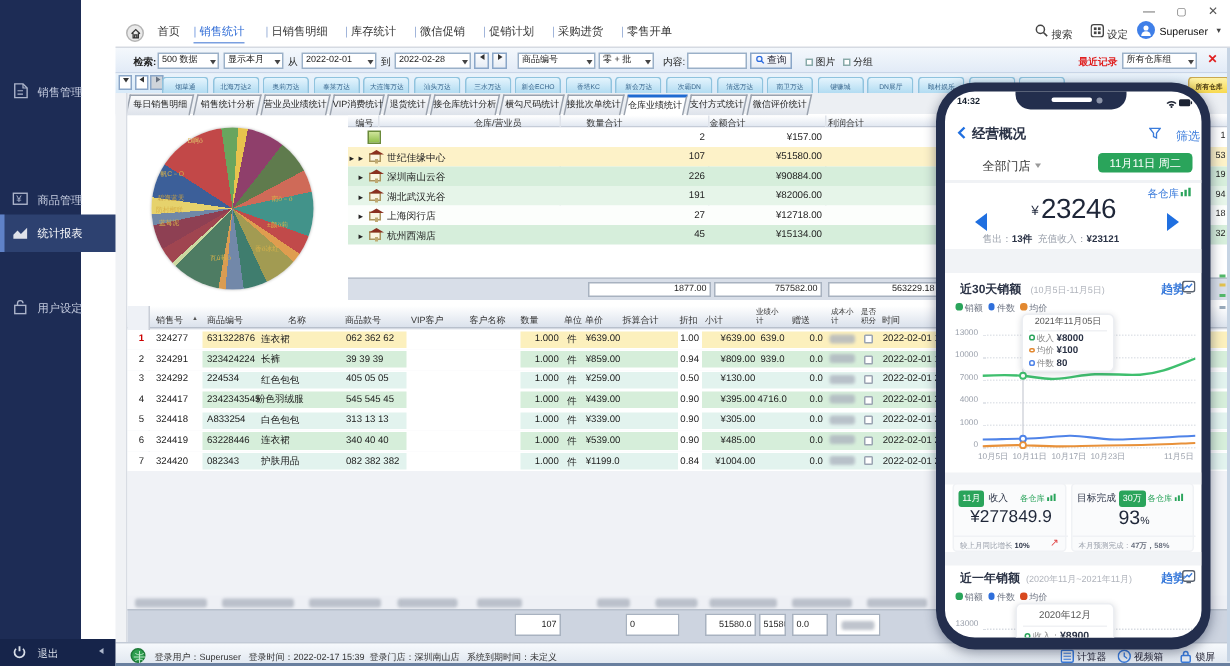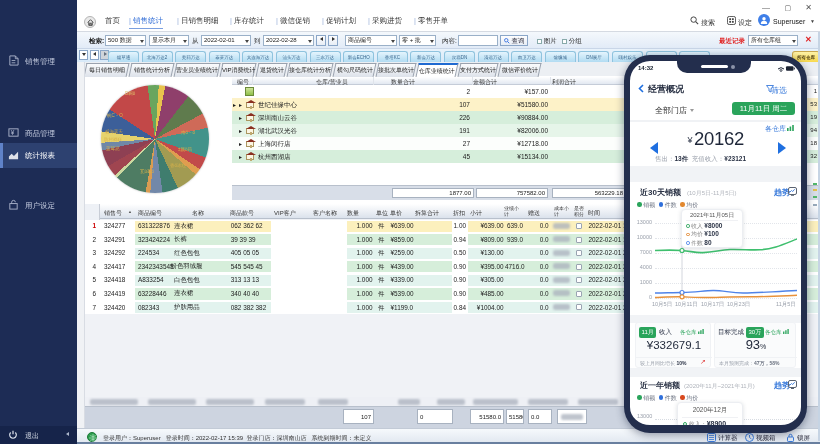--- a/index.html
+++ b/index.html
@@ -1,19 +1,19 @@
 <!DOCTYPE html>
 <html><head><meta charset="utf-8">
 <style>
 *{margin:0;padding:0;box-sizing:border-box;font-family:"Liberation Sans",sans-serif;}
 html,body{width:820px;height:444px;overflow:hidden;background:#fff;}
 #app{position:absolute;top:0;left:0;width:820px;height:444px;overflow:hidden;}
 .abs{position:absolute;}
 
-#sidebar{left:0;top:0;width:77px;height:444px;background:#1d2c55;}
+#sidebar{left:0;top:0;width:54px;height:444px;background:#1d2c55;}
 #logo{left:0;top:0;width:77px;height:30px;background:#152349;}
 .mitem{left:0;width:77px;height:25px;color:#c6cde0;font-size:7.5px;line-height:25px;}
 .mitem .mi{position:absolute;left:8px;top:6.5px;width:11px;height:11px;opacity:.85;}
 .mitem .mt{position:absolute;left:25px;top:0;}
 .msel{background:#2d4170;color:#fff;}
 .msel:before{content:"";position:absolute;left:0;top:0;width:2.5px;height:100%;background:#5f82c8;}
 
 #topbar{left:77px;top:0;width:743px;height:32px;background:#fff;border-bottom:1px solid #d5dae2;}
 .wbtn{top:3px;color:#555;font-size:8px;}
 .mnav{top:16px;font-size:7.5px;color:#333;white-space:nowrap;}
@@ -518,33 +518,33 @@
   <rect x="9" y="1.2" width="7.5" height="4.6" rx="1" fill="#1c2333"></rect>
         <rect x="16.8" y="2.5" width="1" height="2" rx="0.5" fill="#1c2333"></rect>
  </svg>
  <svg class="abs" style="left:8px;top:22.5px;width:6px;height:9px" viewBox="0 0 6 9">
         <path d="M5 1 L1.5 4.5 L5 8" stroke="#1f6fe0" fill="none" stroke-width="1.6"></path>
       </svg>
  <span class="t" style="left:18px;top:21.5px;font-size:9px;font-weight:bold;color:#2b3346;">经营概况</span>
  <svg class="abs" style="left:136px;top:24px;width:8px;height:8px" viewBox="0 0 8 8">
         <path d="M0.5 0.5 h7 L5 3.8 V7 L3 6 V3.8 Z" stroke="#3a7bdb" fill="none" stroke-width="0.9"></path>
       </svg>
- <span class="t" style="left:141px;top:24px;font-size:8px;color:#3a7bdb;">筛选</span>
+ <span class="t" style="left:154px;top:24px;font-size:8px;color:#3a7bdb;">筛选</span>
  <span class="t" style="left:25px;top:44px;font-size:8px;color:#333;">全部门店</span>
  <span class="t tri td" style="left:60px;top:48px;border-top-color:#999;"></span>
  <div class="abs" style="left:102px;top:41px;width:63px;height:13px;background:#2aa45b;border-radius:3px;color:#fff;font-size:7.5px;text-align:center;line-height:13px;">11月11日 周二</div>
  <div class="abs" style="left:0px;top:59px;width:171px;height:2px;background:#f0f2f5;"></div>
  <span class="t" style="left:135px;top:63px;font-size:7px;color:#3a7bdb;">各仓库</span>
  <svg class="abs" style="left:157px;top:64px;width:7px;height:6px" viewBox="0 0 7 6">
         <rect x="0" y="3" width="1.6" height="3" fill="#2aa45b"></rect>
         <rect x="2.6" y="1.5" width="1.6" height="4.5" fill="#2aa45b"></rect>
         <rect x="5.2" y="0" width="1.6" height="6" fill="#2aa45b"></rect>
       </svg>
  <span class="t" style="left:57.5px;top:74px;font-size:9px;color:#2b3346;">¥</span>
- <span class="t" style="left:64px;top:66.5px;font-size:18.5px;color:#1e2638;letter-spacing:-0.3px;">20162</span>
+ <span class="t" style="left:64px;top:66.5px;font-size:18.5px;color:#1e2638;letter-spacing:-0.3px;">23246</span>
  <div class="abs" style="left:20px;top:81px;width:0;height:0;border-top:6px solid transparent;border-bottom:6px solid transparent;border-right:8px solid #1f6fe0;"></div>
  <div class="abs" style="left:148px;top:81px;width:0;height:0;border-top:6px solid transparent;border-bottom:6px solid transparent;border-left:8px solid #1f6fe0;"></div>
  <span class="t" style="left:25px;top:94px;font-size:6.5px;color:#9aa0ab;">售出：<b style="color:#2b3346;">13件</b>&nbsp;&nbsp;充值收入：<b style="color:#2b3346;">¥23121</b></span>
  <div class="abs" style="left:0;top:105px;width:171px;height:16px;background:#f1f3f6;"></div>
  <span class="t" style="left:10px;top:126px;font-size:8px;font-weight:bold;color:#2b3346;">近30天销额</span>
  <span class="t" style="left:57px;top:127.5px;font-size:6px;color:#b0b4bc;">(10月5日-11月5日)</span>
  <span class="t" style="left:144px;top:126px;font-size:8px;font-weight:bold;color:#3a7bdb;">趋势</span>
  <svg class="abs" style="left:158px;top:126px;width:9px;height:9px" viewBox="0 0 9 9">
         <rect x="0.5" y="0.5" width="8" height="7" rx="1.5" stroke="#5b6472" fill="none"></rect>
         <path d="M2 5 l1.5-1.5 1.2 1 2-2.3" stroke="#3a7bdb" fill="none" stroke-width="0.9"></path>
@@ -591,21 +591,21 @@
  <div class="abs" style="left:0;top:254px;width:171px;height:8px;background:#f1f3f6;"></div>
  <div class="abs" style="left:5px;top:261px;width:76px;height:46px;background:#fafbfc;border:1px solid #f0f2f5;border-radius:3px;">
   <span class="t" style="left:3px;top:4px;background:#2aa45b;color:#fff;font-size:6px;padding:1px 2.5px;border-radius:2px;">11月</span>
   <span class="t" style="left:23px;top:5px;font-size:6.5px;color:#2b3346;">收入</span>
   <span class="t" style="left:44px;top:5.5px;font-size:5.5px;color:#2aa45b;">各仓库</span>
   <svg class="abs" style="left:62px;top:6px;width:6px;height:5px" viewBox="0 0 7 6">
           <rect x="0" y="3" width="1.6" height="3" fill="#2aa45b"></rect>
           <rect x="2.6" y="1.5" width="1.6" height="4.5" fill="#2aa45b"></rect>
           <rect x="5.2" y="0" width="1.6" height="6" fill="#2aa45b"></rect>
         </svg>
-  <div style="position:absolute;left:0;top:16px;width:76px;text-align:center;font-size:11.5px;color:#1e2638;">¥332679.1</div>
+  <div style="position:absolute;left:0;top:16px;width:76px;text-align:center;font-size:11.5px;color:#1e2638;">¥277849.9</div>
   <div style="position:absolute;left:0;top:34px;width:76px;border-top:1px solid #f0f2f5;"></div>
   <span class="t" style="left:4px;top:37px;font-size:5px;color:#9aa0ab;">较上月同比增长 <b style="color:#2b3346;">10%</b></span>
   <span class="t" style="left:64px;top:35px;font-size:7px;color:#e04545;">↗</span>
  </div>
  <div class="abs" style="left:84px;top:261px;width:82px;height:46px;background:#fafbfc;border:1px solid #f0f2f5;border-radius:3px;">
   <span class="t" style="left:3px;top:5px;font-size:6.5px;color:#2b3346;">目标完成</span>
   <span class="t" style="left:31px;top:4px;background:#2aa45b;color:#fff;font-size:6px;padding:1px 2.5px;border-radius:2px;">30万</span>
   <span class="t" style="left:50px;top:5.5px;font-size:5.5px;color:#2aa45b;">各仓库</span>
   <svg class="abs" style="left:68px;top:6px;width:6px;height:5px" viewBox="0 0 7 6">
           <rect x="0" y="3" width="1.6" height="3" fill="#2aa45b"></rect>

